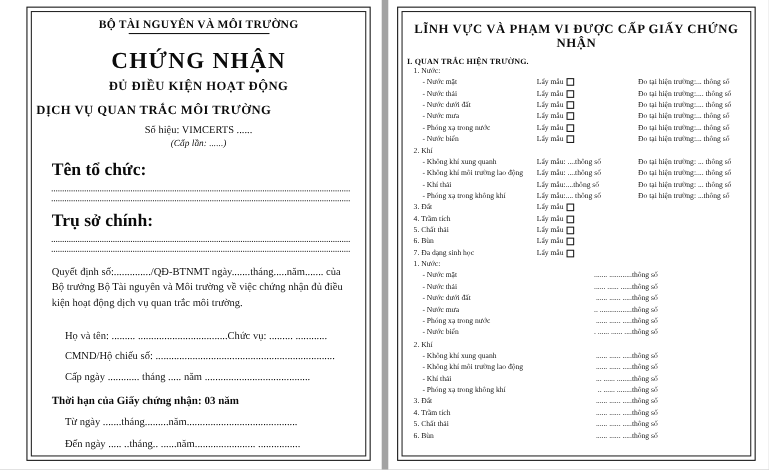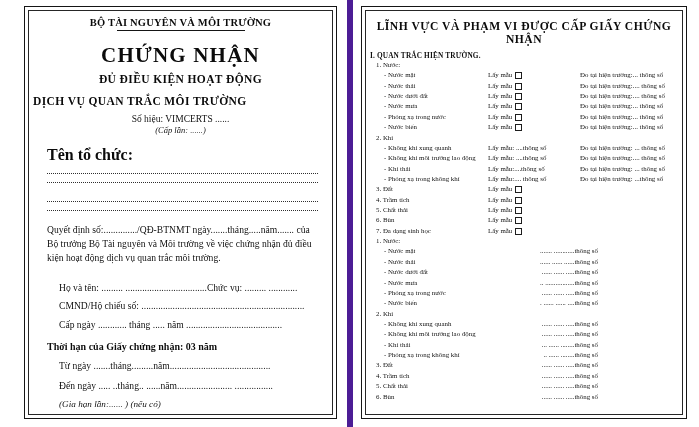--- a/index.html
+++ b/index.html
@@ -6,21 +6,21 @@
   body{
     width:699px;height:427px;
     background:#ffffff;
     font-family:"Liberation Serif", "DejaVu Serif", serif;
     color:#111;
     overflow:hidden;
   }
   .scan{
     position:relative;
     width:699px;height:427px;
-    background:#4c1d95;
+    background:#a3a3a3;
     display:flex;
     gap:6px;
     padding:0;
     box-sizing:border-box;
   }
   
   .page{
     position:relative;
     background:#fdfdfc;
     box-sizing:border-box;
@@ -197,20 +197,21 @@
 
         <div class="cert-code">Số hiệu: VIMCERTS ......</div>
         <div class="cert-reissue">(Cấp lần: ......)</div>
 
         <div style="height:11px"></div>
         <div class="field-label">Tên tổ chức:</div>
         <div class="dotline"></div>
         <div class="dotline tight"></div>
 
         <div style="height:9px"></div>
+        <div class="field-label">Trụ sở chính:</div>
         <div class="dotline"></div>
         <div class="dotline tight"></div>
 
         <div style="height:12px"></div>
         <div class="para">Quyết định số:............../QĐ-BTNMT ngày.......tháng.....năm....... của Bộ trưởng Bộ Tài nguyên và Môi trường về việc chứng nhận đủ điều kiện hoạt động dịch vụ quan trắc môi trường.</div>
 
         <div style="height:10px"></div>
 
         <div style="height:6px"></div>
         <div class="subline">Họ và tên: ......... ..................................Chức vụ: ......... ............</div>

